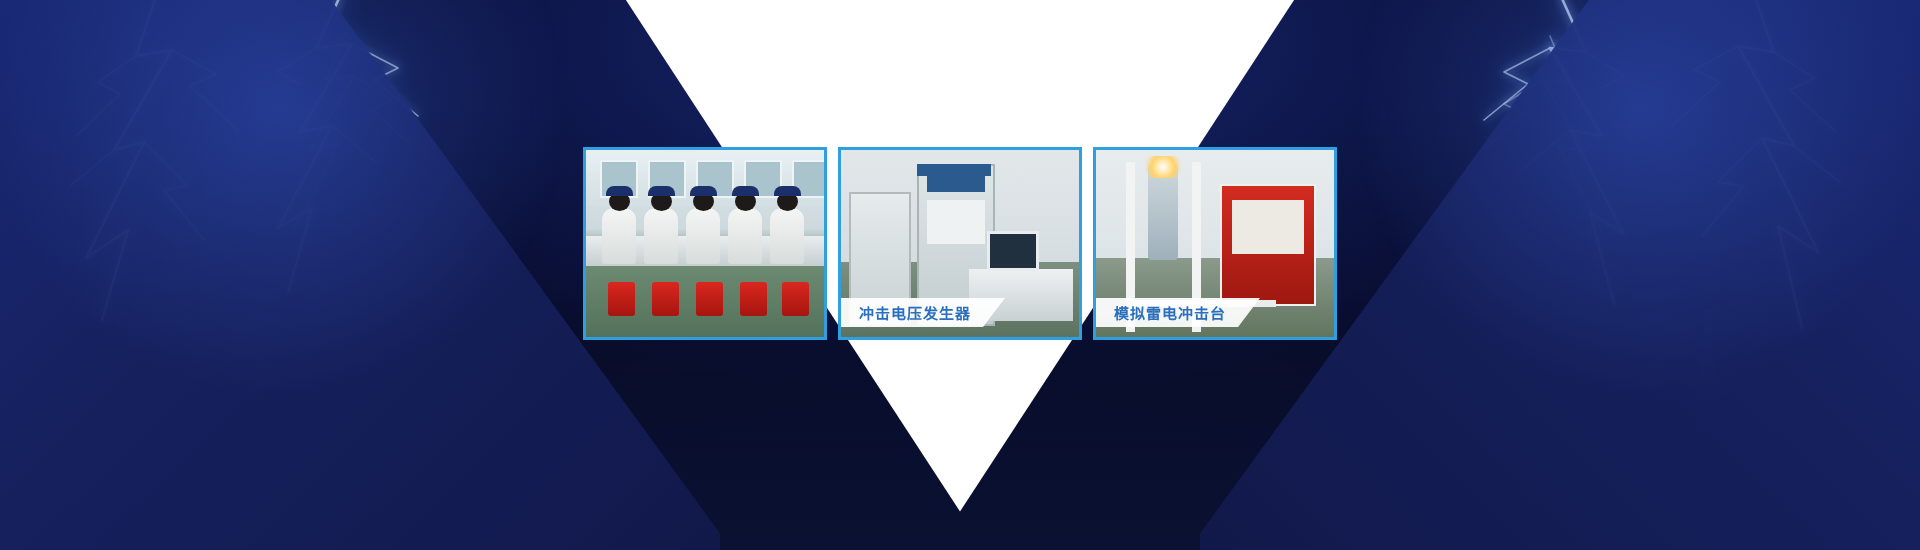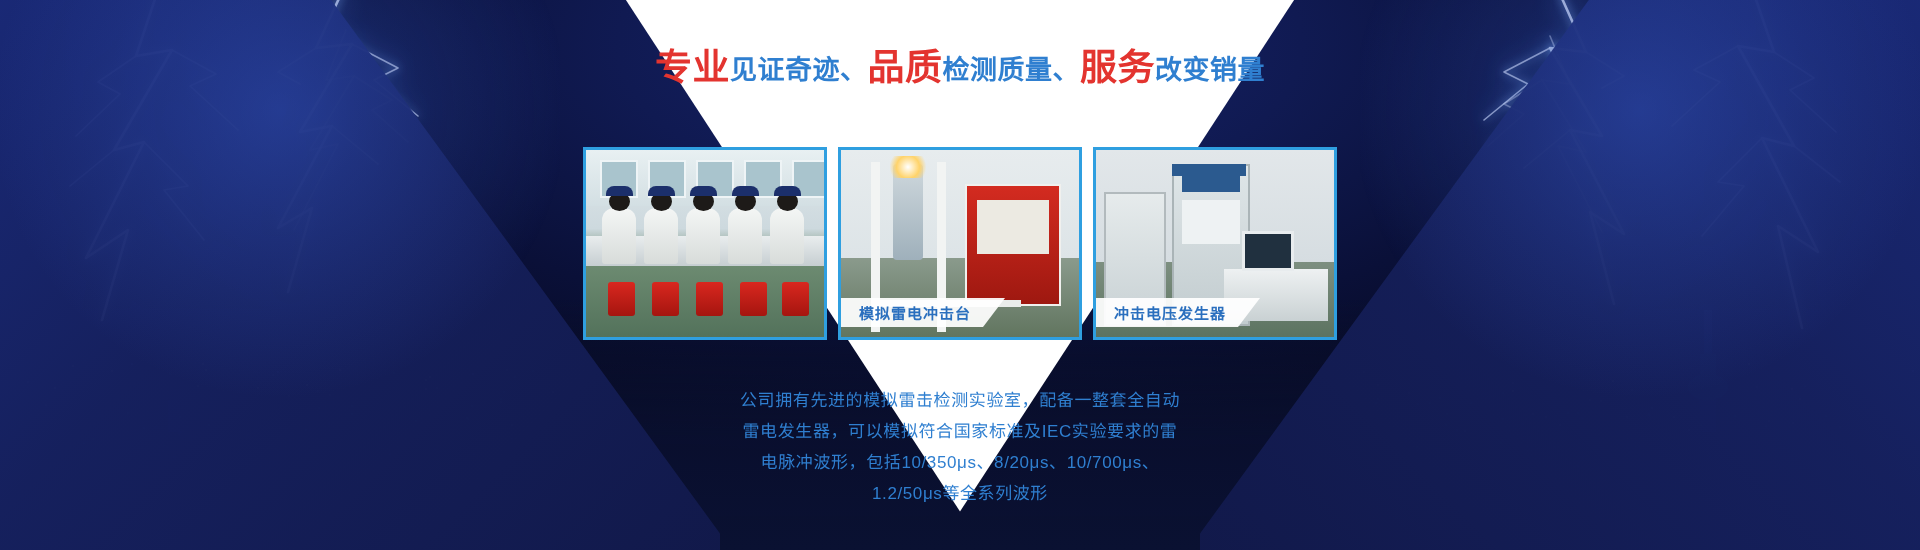--- a/index.html
+++ b/index.html
@@ -783,23 +783,20 @@
   </div>
 
   <div class="wedge left"></div>
   <div class="wedge right"></div>
   <div class="wedge-glow" style="left:0;"></div>
   <div class="wedge-glow" style="right:0;"></div>
   <div class="center-white"></div>
 
   <div class="content">
 
-    <div class="headline">
-      <span class="hl-strong" style="color:#e3342f">专业</span><span class="hl-soft" style="color:#2f7fd0">见证奇迹、</span><span class="hl-strong" style="color:#e3342f">品质</span><span class="hl-soft" style="color:#2f7fd0">检测质量、</span><span class="hl-strong" style="color:#e3342f">服务</span><span class="hl-soft" style="color:#2f7fd0">改变销量</span>
-    </div>
 
     <div class="cards">
 
 
       <div class="card">
         <div class="photo p2">
           <div class="wall"></div>
           <div class="win" style="left:14px;"></div>
           <div class="win" style="left:62px;"></div>
           <div class="win" style="left:110px;"></div>
@@ -813,45 +810,39 @@
           <div class="w" style="left:184px;"></div>
           <div class="stool" style="left:22px;"></div>
           <div class="stool" style="left:66px;"></div>
           <div class="stool" style="left:110px;"></div>
           <div class="stool" style="left:154px;"></div>
           <div class="stool" style="left:196px;"></div>
         </div>
       </div>
 
       <div class="card">
+        <div class="photo p4">
+          <div class="cab2"></div>
+          <div class="cab"></div>
+          <div class="hdr"></div>
+          <div class="desk"></div>
+          <div class="mon"></div>
+        </div>
+        <div class="caption">冲击电压发生器</div>
+      </div>
+
+      <div class="card">
         <div class="photo p3">
           <div class="redcab"></div>
           <div class="frame"></div>
           <div class="frame2"></div>
           <div class="tube"></div>
           <div class="cross"></div>
           <div class="spark"></div>
         </div>
         <div class="caption">模拟雷电冲击台</div>
       </div>
 
-      <div class="card">
-        <div class="photo p4">
-          <div class="cab2"></div>
-          <div class="cab"></div>
-          <div class="hdr"></div>
-          <div class="desk"></div>
-          <div class="mon"></div>
-        </div>
-        <div class="caption">冲击电压发生器</div>
-      </div>
-
     </div>
 
-    <div class="desc">
-      <p>公司拥有先进的模拟雷击检测实验室，配备一整套全自动</p>
-      <p>雷电发生器，可以模拟符合国家标准及IEC实验要求的雷</p>
-      <p>电脉冲波形，包括10/350μs、8/20μs、10/700μs、</p>
-      <p>1.2/50μs等全系列波形</p>
-    </div>
 
   </div>
 </div>
 
 </body></html>

